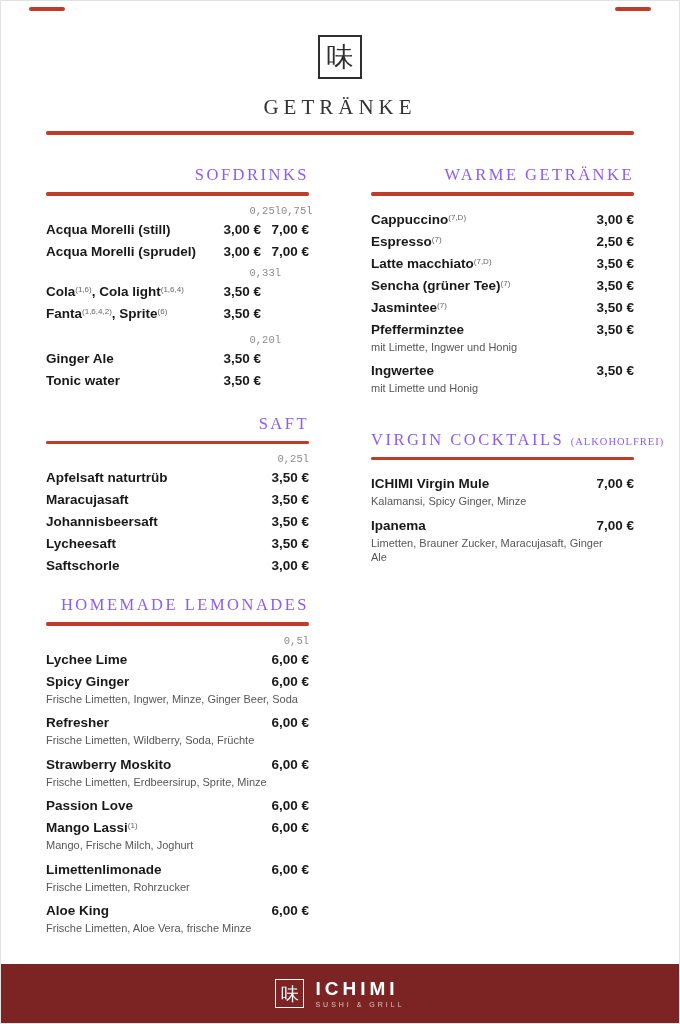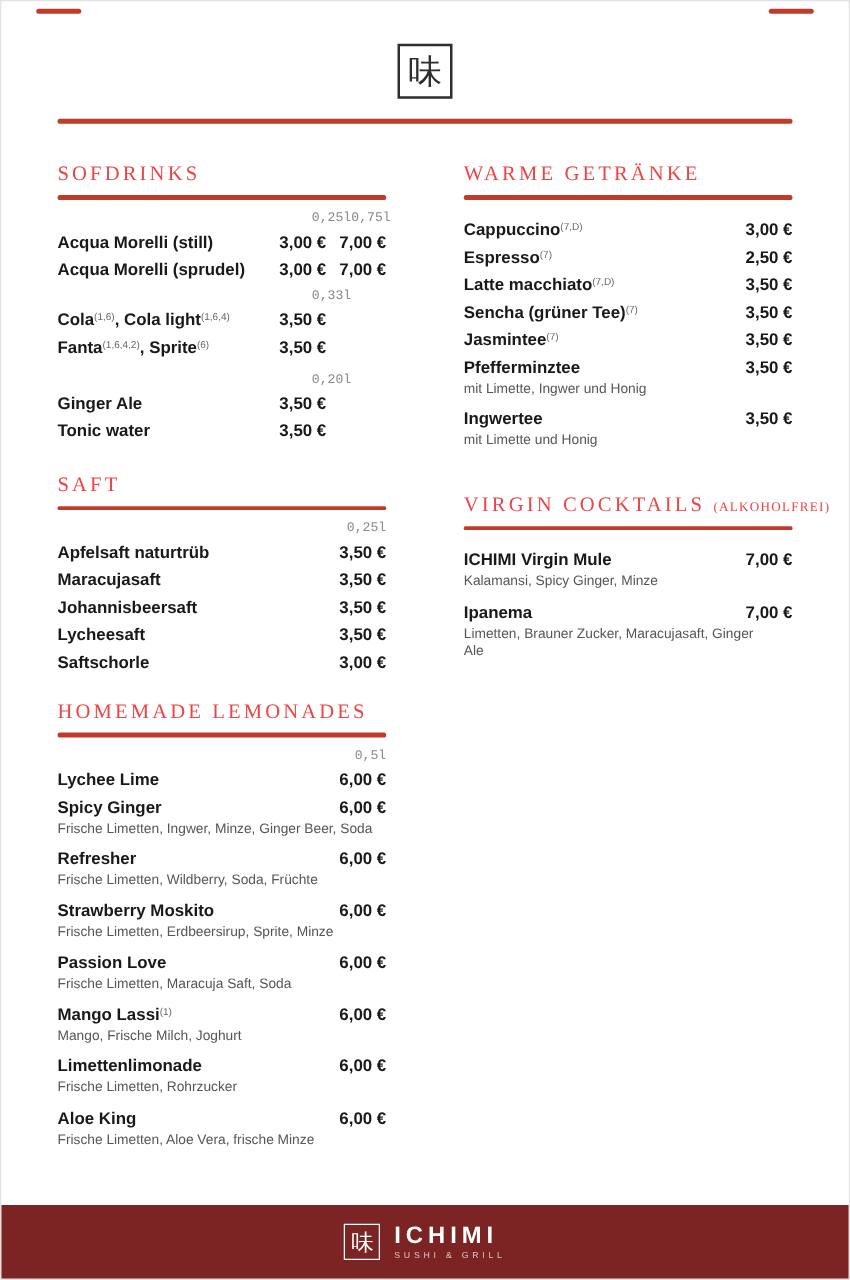--- a/index.html
+++ b/index.html
@@ -29,22 +29,22 @@
     font-size:21px; letter-spacing:5px; color:#333;
   }
   .header-rule { margin:11px 45px 0; }
 
   
   .columns { display:flex; justify-content:space-between; padding:30px 45px 0; }
   .col { width:263px; }
 
   
   .section-title {
-    font-family:"Liberation Serif", serif; font-weight:400; text-align:left;
-    font-size:16.5px; letter-spacing:2.5px; color:#ef4444; white-space:nowrap;
+    font-family:"Liberation Serif", serif; font-weight:400; text-align:right;
+    font-size:16.5px; letter-spacing:2.5px; color:#8b5cf6; white-space:nowrap;
   }
   .section-title .suffix { font-size:10.5px; letter-spacing:1px; }
   .section-rule { margin:7px 0 9px; height:3.5px; }
   .mt26 { margin-top:26px; }
   .mt24 { margin-top:22px; }
   .mt34 { margin-top:34px; }
 
   
   .row { display:flex; align-items:baseline; margin-bottom:7px; }
   .row.first-gap { margin-top:16px; }
@@ -82,20 +82,21 @@
 </head>
 <body>
 
 <div class="page">
 
   <div class="top-dash left"></div>
   <div class="top-dash right"></div>
 
   <header class="header">
     <div class="logo-box">味</div>
+    <h1 class="page-title">GETRÄNKE</h1>
     <div class="brush header-rule"></div>
   </header>
 
   <div class="columns">
 
     <div class="col">
 
       <section class="menu-section">
         <h2 class="section-title">SOFDRINKS</h2>
         <div class="brush section-rule"></div>
@@ -207,21 +208,20 @@
         <div class="row">
           <span class="item-name">Strawberry Moskito</span>
           <span class="price single">6,00 €</span>
         </div>
         <div class="desc">Frische Limetten, Erdbeersirup, Sprite, Minze</div>
 
         <div class="row">
           <span class="item-name">Passion Love</span>
           <span class="price single">6,00 €</span>
         </div>
-        <div class="desc">Frische Limetten, Maracuja Saft, Soda</div>
 
         <div class="row">
           <span class="item-name"><span>Mango Lassi</span><sup class="fn">(1)</sup></span>
           <span class="price single">6,00 €</span>
         </div>
         <div class="desc">Mango, Frische Milch, Joghurt</div>
 
         <div class="row">
           <span class="item-name">Limettenlimonade</span>
           <span class="price single">6,00 €</span>

